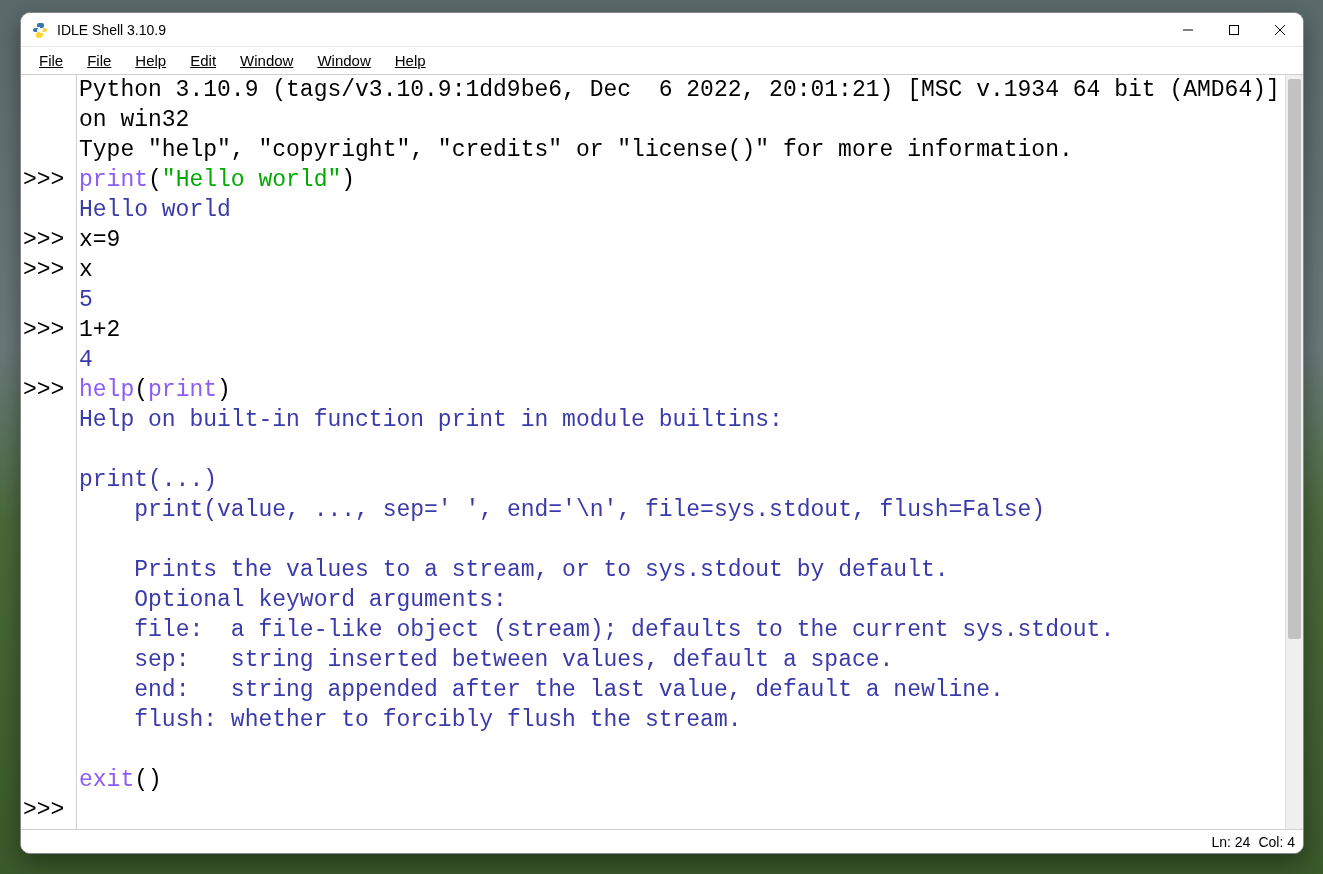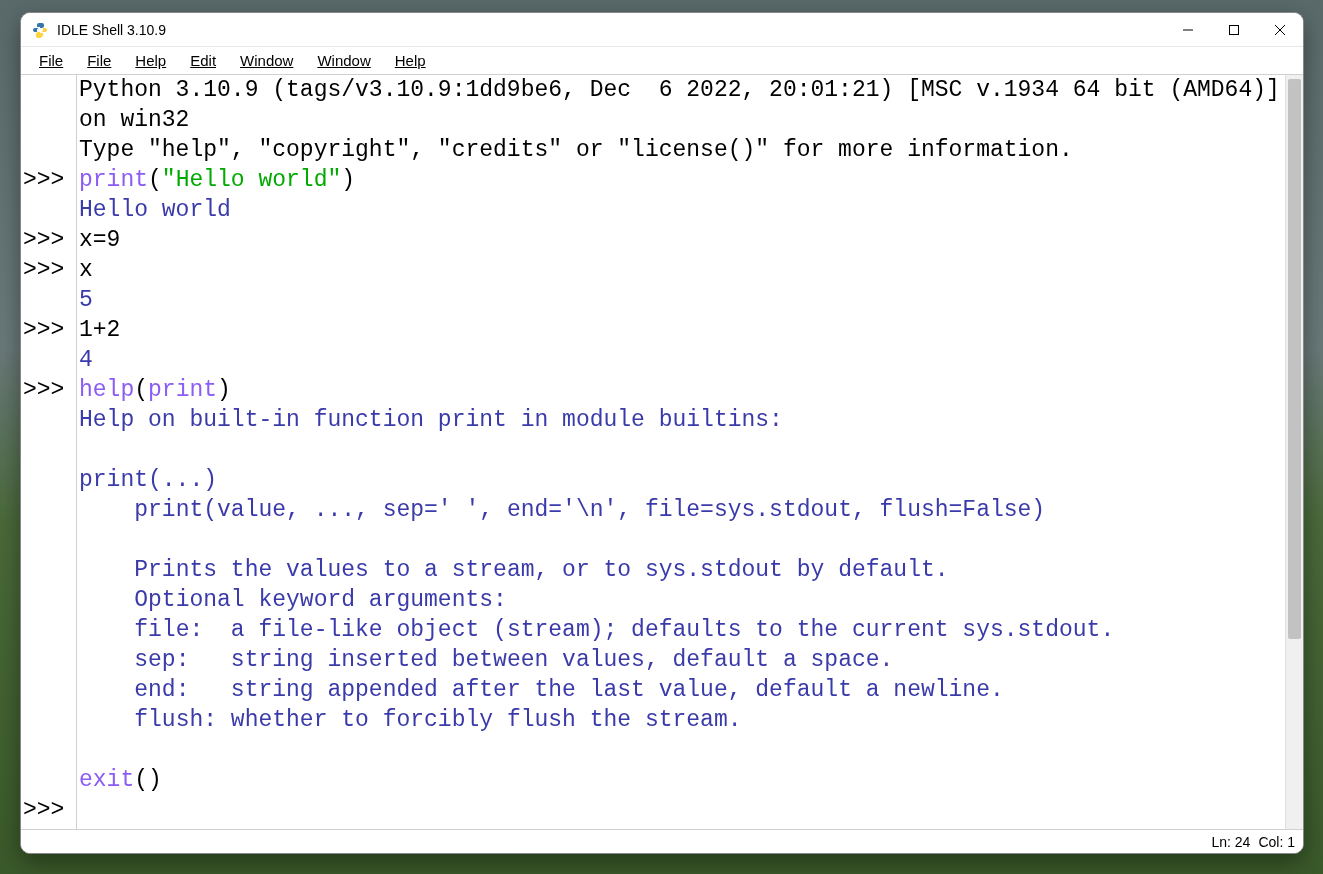--- a/index.html
+++ b/index.html
@@ -238,16 +238,16 @@
 </span>
 <span class="c-purple">exit</span><span class="c-black">(</span><span class="c-black">)</span></div>
     </div>
     <div class="scrollbar">
       <div class="scroll-thumb"></div>
     </div>
   </div>
 
   <div class="statusbar">
     <span class="cell">Ln: 24</span>
-    <span class="cell">Col: 1</span>
+    <span class="cell">Col: 4</span>
   </div>
 
 </div>
 
 </body></html>

